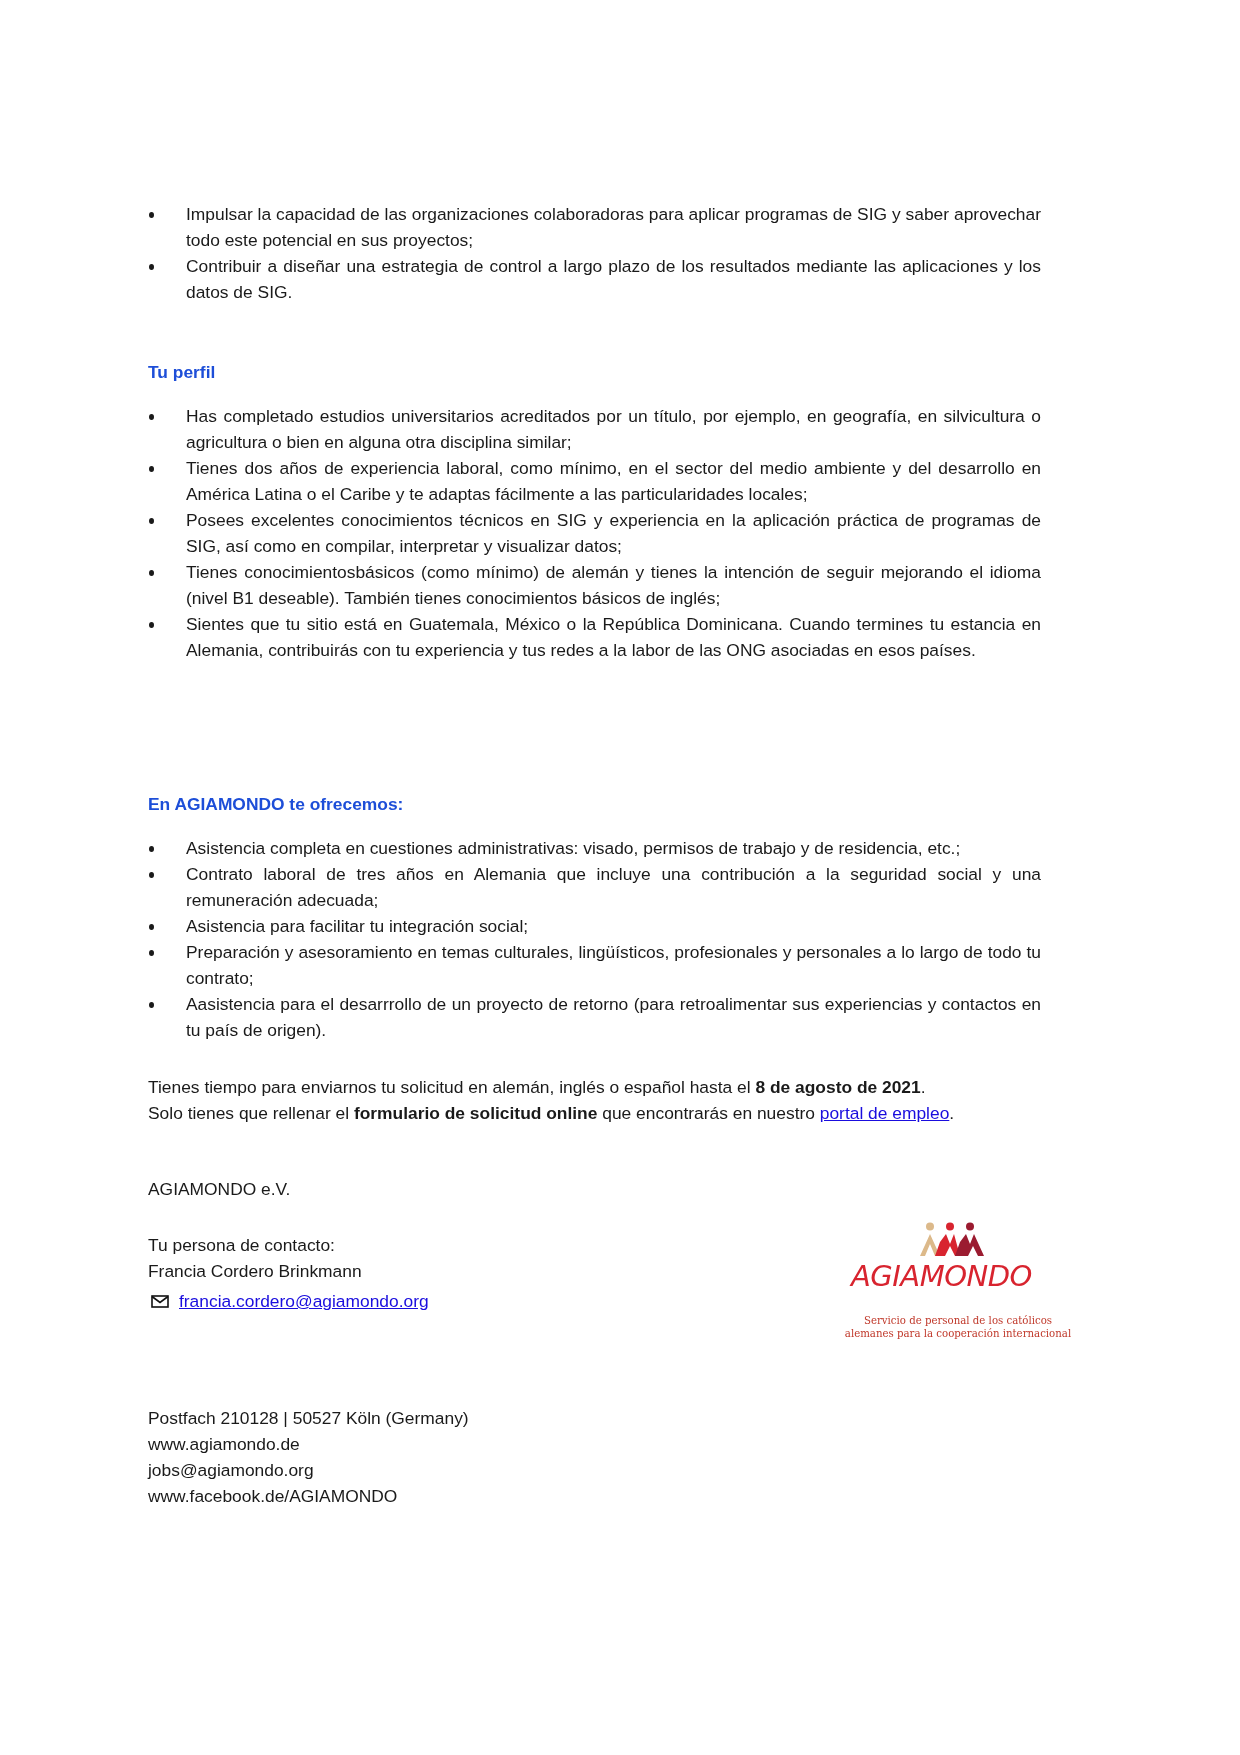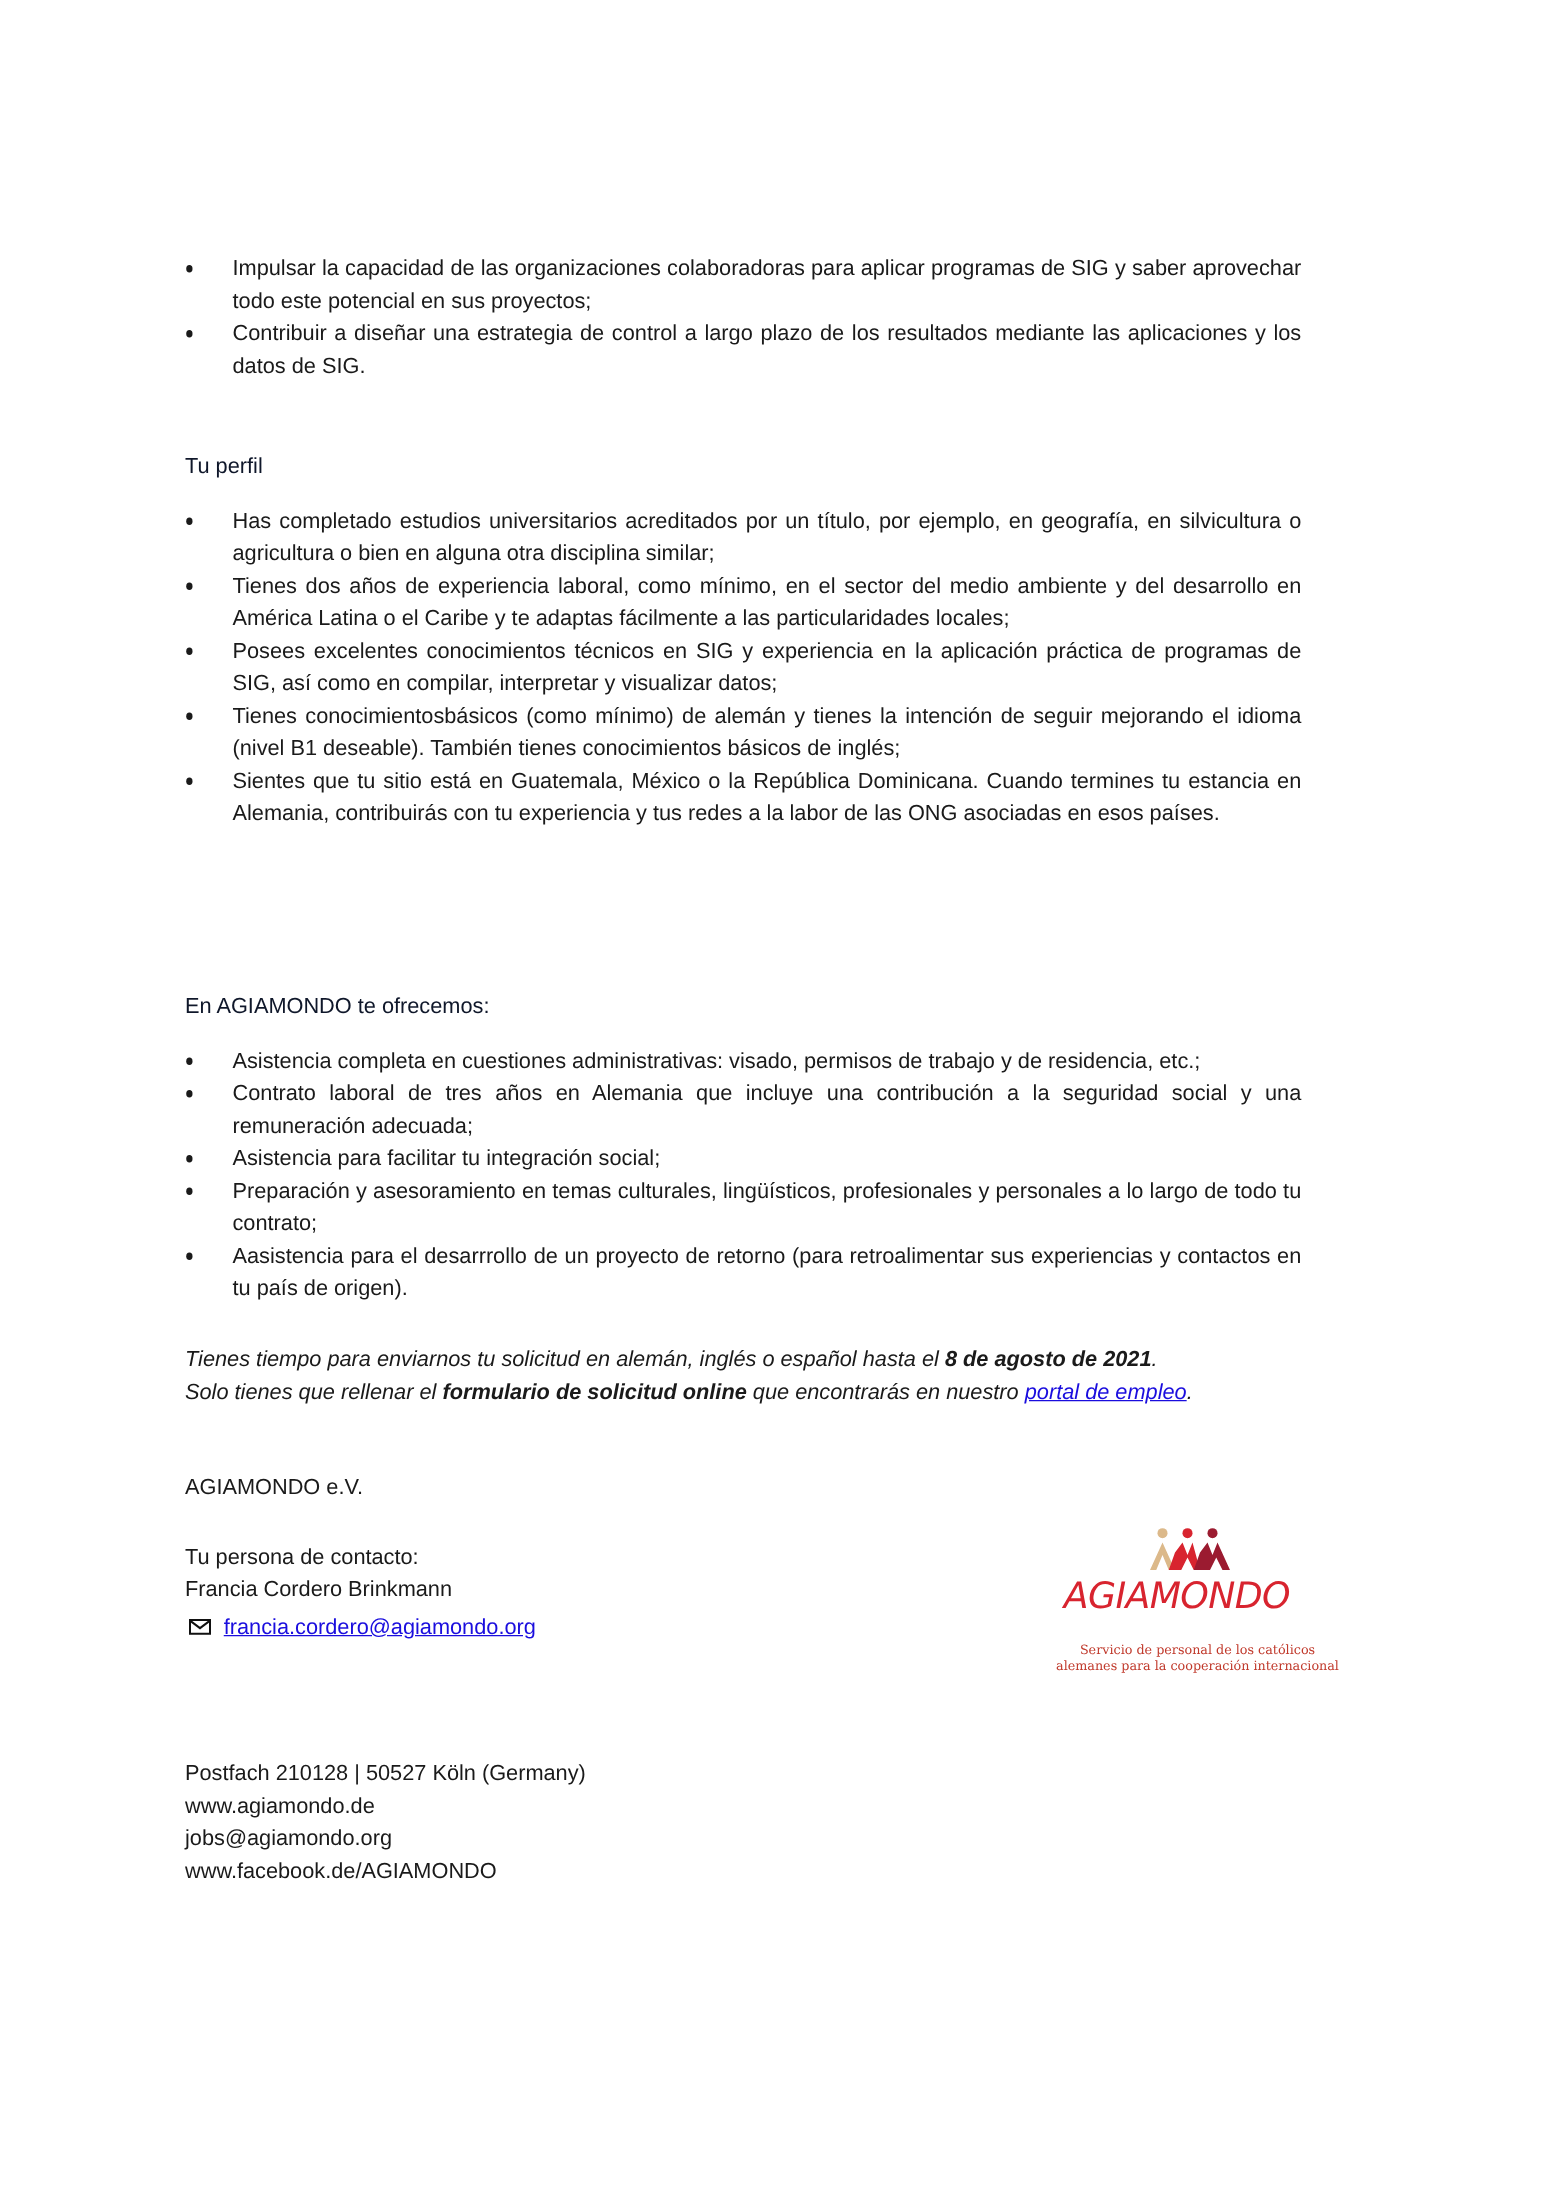--- a/index.html
+++ b/index.html
@@ -36,22 +36,22 @@
     ul.bullets li .dot {
       position: absolute;
       left: 1px;
       top: 11px;
       width: 5px;
       height: 6px;
       border-radius: 50%;
       background: #1a1a1a;
     }
     .heading {
-      color: #0f172a;
-      font-weight: normal;
+      color: #1d4ed8;
+      font-weight: bold;
       font-size: 17.4px;
       line-height: 26px;
       margin: 0;
     }
     .para {
       line-height: 26px;
       margin: 0;
     }
     .para b { font-weight: bold; }
     a.link {
@@ -139,21 +139,21 @@
   <div class="block" style="top:835px;">
     <ul class="bullets">
       <li><span class="dot"></span><span>Asistencia completa en cuestiones administrativas: visado, permisos de trabajo y de residencia, etc.;</span></li>
       <li><span class="dot"></span><span>Contrato laboral de tres años en Alemania que incluye una contribución a la seguridad social y una remuneración adecuada;</span></li>
       <li><span class="dot"></span><span>Asistencia para facilitar tu integración social;</span></li>
       <li><span class="dot"></span><span>Preparación y asesoramiento en temas culturales, lingüísticos, profesionales y personales a lo largo de todo tu contrato;</span></li>
       <li><span class="dot"></span><span>Aasistencia para el desarrrollo de un proyecto de retorno (para retroalimentar sus experiencias y contactos en tu país de origen).</span></li>
     </ul>
   </div>
 
-  <div class="block" style="top:1074px;font-style:italic;">
+  <div class="block" style="top:1074px;">
     <p class="para"><span>Tienes tiempo para enviarnos tu solicitud en alemán, inglés o español hasta el </span><b>8 de agosto de 2021</b><span>.</span></p>
     <p class="para"><span>Solo tienes que rellenar el </span><b>formulario de solicitud online</b><span> que encontrarás en nuestro </span><a class="link" href="#">portal de empleo</a><span>.</span></p>
   </div>
 
   <div class="block" style="top:1176px;">
     <div class="contact-line">AGIAMONDO e.V.</div>
   </div>
   <div class="block" style="top:1232px;">
     <div class="contact-line">Tu persona de contacto:</div>
     <div class="contact-line">Francia Cordero Brinkmann</div>

